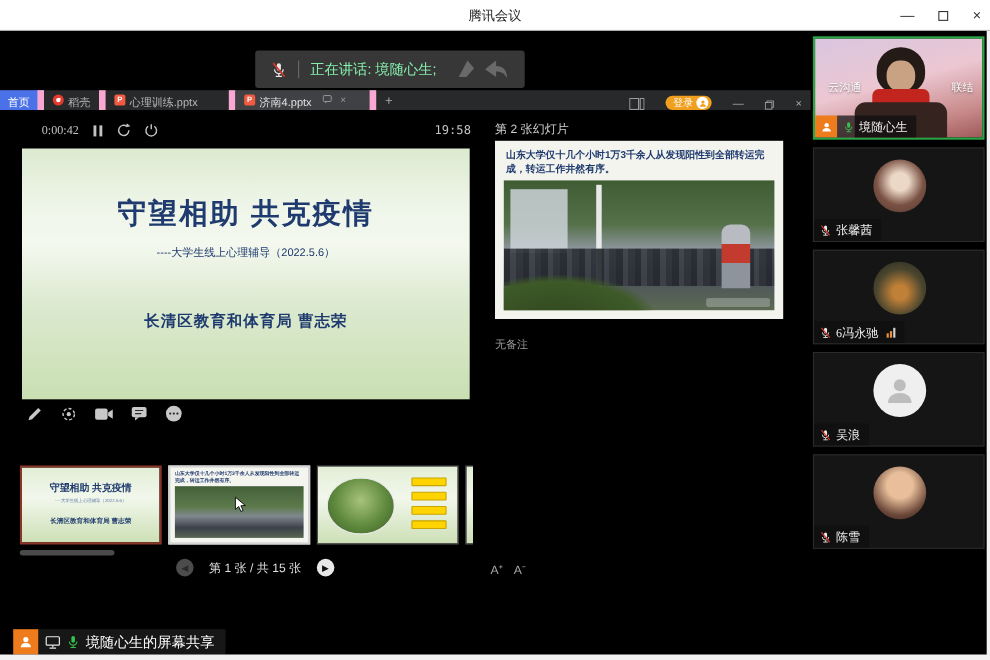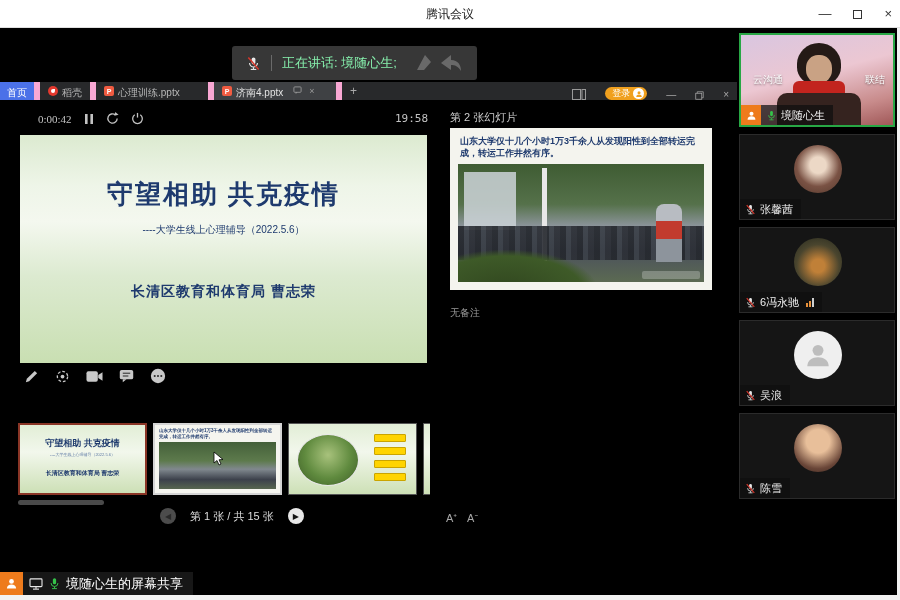--- a/index.html
+++ b/index.html
@@ -84,27 +84,27 @@
 
   
   .nav-row { position:absolute; left:160px; top:480px; display:flex; align-items:center; gap:14px; }
   .nav-btn { width:16px; height:16px; border-radius:50%; display:flex; align-items:center; justify-content:center; font-size:8px; }
   .nav-prev { background:#4c4c4c; color:#2a2a2a; }
   .nav-next { background:#e8e8e8; color:#111; }
   .nav-pos { color:#dedede; font-size:11px; }
   .font-btns { position:absolute; left:446px; top:482px; display:flex; gap:10px; color:#a8a8a8; font-size:11px; }
 
   
-  .share-badge { position:absolute; left:0; top:544px; height:23px; display:flex; align-items:stretch;justify-content:center; }
+  .share-badge { position:absolute; left:12px; top:544px; height:23px; display:flex; align-items:stretch;justify-content:center; }
   .share-badge .orange { width:23px; background:#ee7b1c; display:flex; align-items:center; justify-content:center; }
   .share-badge .dark { background:rgba(25,25,25,.92); display:flex; align-items:center; gap:5px; padding:0 10px 0 6px; }
   .share-badge .txt { color:#fff; font-size:13px; }
 
   
-  .sidebar { position:absolute; left:739px; top:5px; width:156px; display:flex; flex-direction:column; gap:7px; }
+  .sidebar { position:absolute; left:739px; top:5px; width:156px; display:flex; flex-direction:column; gap:7px;font-family:Liberation Serif, serif; }
   .tile { position:relative; width:156px; height:86px; background:#151515; border:1px solid #2b2b2b; overflow:hidden; }
   .tile-speaker { height:94px; border:2px solid #28a745; background:linear-gradient(165deg,#d9c6e0 0%, #ecc7d2 45%, #c88b8b 78%, #a05858 100%); }
   .vid-text-l { position:absolute; left:12px; top:38px; color:#fff; font-size:10px; text-shadow:0 1px 2px rgba(0,0,0,.5); }
   .vid-text-r { position:absolute; right:8px; top:38px; color:#fff; font-size:10px; text-shadow:0 1px 2px rgba(0,0,0,.5); }
   .p-hair { position:absolute; left:56px; top:8px; width:44px; height:42px; background:#241a16; border-radius:50% 50% 42% 42%; }
   .p-face { position:absolute; left:65px; top:20px; width:26px; height:28px; background:#c9a284; border-radius:46%; }
   .p-scarf { position:absolute; left:52px; top:46px; width:52px; height:18px; background:#c2241e; border-radius:6px; }
   .p-body { position:absolute; left:36px; top:58px; width:84px; height:36px; background:#35231f; border-radius:10px 10px 0 0; }
   .tile-namebar { position:absolute; left:0; bottom:0; display:flex; align-items:center; }
   .badge-presenter { width:20px; height:20px; background:#ee7b1c; display:flex; align-items:center; justify-content:center; }

